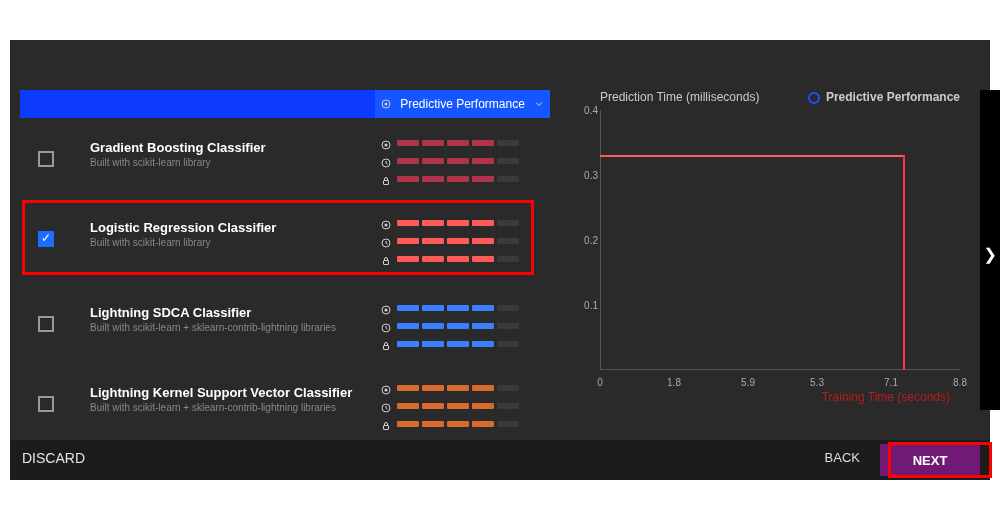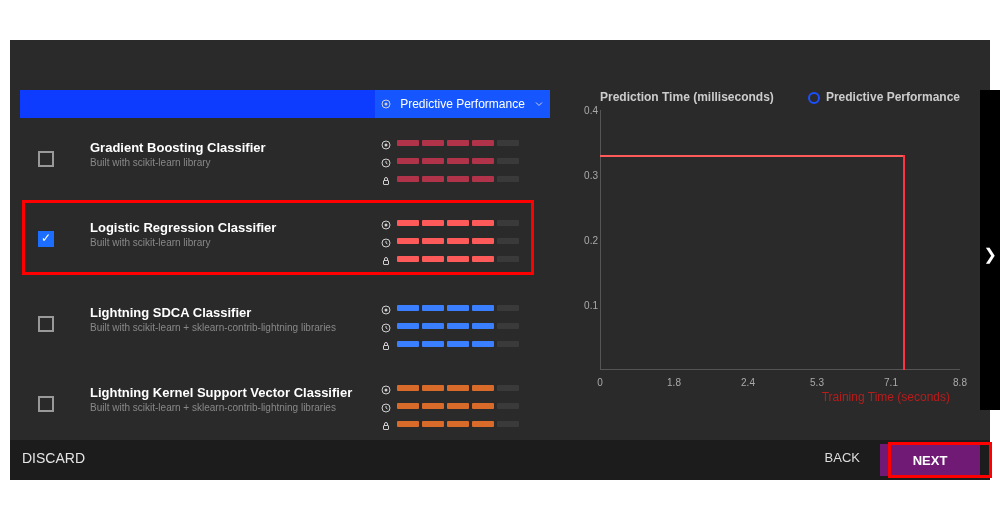--- a/index.html
+++ b/index.html
@@ -43,21 +43,21 @@
   .seg { width: 22px; height: 6px; border-radius: 1px; background: #3a3a3a; }
   .seg.on-red { background: #ff5a5a; }
   .seg.on-dred { background: #b0334a; }
   .seg.on-blue { background: #3a7fff; }
   .seg.on-orange { background: #d86a2a; }
 
   .sel-box { position: absolute; border: 3px solid #ff0000; pointer-events: none; }
 
   
   .chart-area { position: absolute; left: 570px; top: 90px; width: 400px; height: 330px; }
-  .ctitle-pred { position: absolute; left: 30px; top: 0; font-size: 12px; font-weight: bold; color: #ccc; }
+  .ctitle-pred { position: absolute; left: 30px; top: 0; font-size: 12px; font-weight: normal; color: #ccc; }
   .ctitle-perf { position: absolute; right: 10px; top: 0; font-size: 12px; font-weight: bold; color: #ccc; }
   .perf-dot { display: inline-block; width: 12px; height: 12px; border: 2px solid #1b4fff; border-radius: 50%; vertical-align: middle; margin-right: 6px; }
 
   .plot { position: absolute; left: 30px; top: 20px; width: 360px; height: 260px; }
   .yaxis-line { position: absolute; left: 0; top: 0; width: 1px; height: 260px; background: #555; }
   .xaxis-line { position: absolute; left: 0; bottom: 0; width: 360px; height: 1px; background: #555; }
   .ylab { position: absolute; left: -22px; font-size: 10px; color: #aaa; width: 20px; text-align: right; }
   .xlab { position: absolute; bottom: -18px; font-size: 10px; color: #aaa; transform: translateX(-50%); }
   .xaxis-title { position: absolute; right: 10px; bottom: -34px; font-size: 12px; font-weight: normal; color: #b91c1c; margin-left: 40px; }
 
@@ -305,21 +305,21 @@
       <div class="yaxis-line"></div>
       <div class="xaxis-line"></div>
 
       <div class="ylab" style="top:-5px;">0.4</div>
       <div class="ylab" style="top:60px;">0.3</div>
       <div class="ylab" style="top:125px;">0.2</div>
       <div class="ylab" style="top:190px;">0.1</div>
 
       <div class="xlab" style="left:0px;">0</div>
       <div class="xlab" style="left:74px;">1.8</div>
-      <div class="xlab" style="left:148px;">2.4</div>
+      <div class="xlab" style="left:148px;">5.9</div>
       <div class="xlab" style="left:217px;">5.3</div>
       <div class="xlab" style="left:291px;">7.1</div>
       <div class="xlab" style="left:360px;">8.8</div>
 
       <div class="hline" style="left:0; top:45px; width:303px;"></div>
       <div class="vline" style="left:303px; top:45px; height:215px;"></div>
       <div class="xaxis-title">Training Time (seconds)</div>
     </div>
   </div>
 

